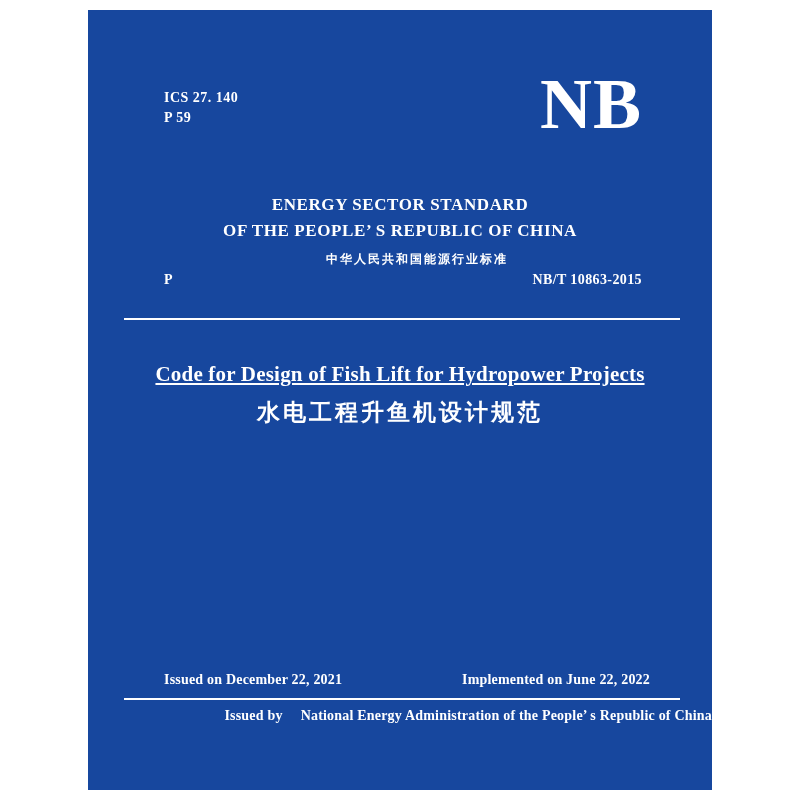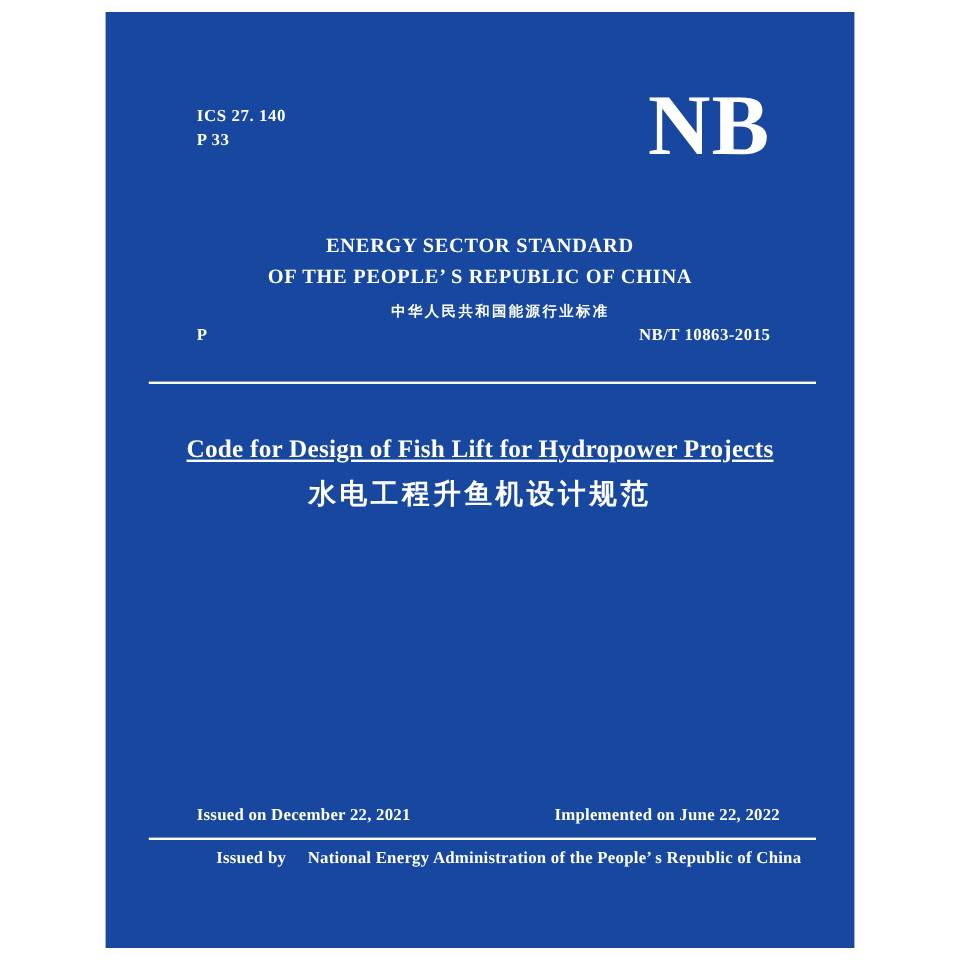--- a/index.html
+++ b/index.html
@@ -147,38 +147,38 @@
     right: 32px;
     top: 688px;
     height: 2px;
     background: #ffffff;
   }
   .issued-by {
     position: absolute;
     left: 0;
     right: 0;
     top: 698px;
-    text-align: center;
+    text-align: right;
     font-family: "Liberation Serif", serif;
     font-weight: bold;
     font-size: 14px;
     letter-spacing: 0.2px;
     padding-left: 48px;
   }
   .issued-by .label { margin-right: 18px; }
 </style>
 </head>
 <body>
 
 <div class="page">
   <div class="cover">
 
     <div class="ics-block">
       <div class="ics-line">ICS 27. 140</div>
-      <div class="ics-line">P 33</div>
+      <div class="ics-line">P 59</div>
     </div>
 
     <div class="nb-logo">NB</div>
 
     <div class="std-titles">
       <div class="std-en1">ENERGY SECTOR STANDARD</div>
       <div class="std-en2">OF THE PEOPLE’ S REPUBLIC OF CHINA</div>
       <div class="std-cn">中华人民共和国能源行业标准</div>
     </div>
 

